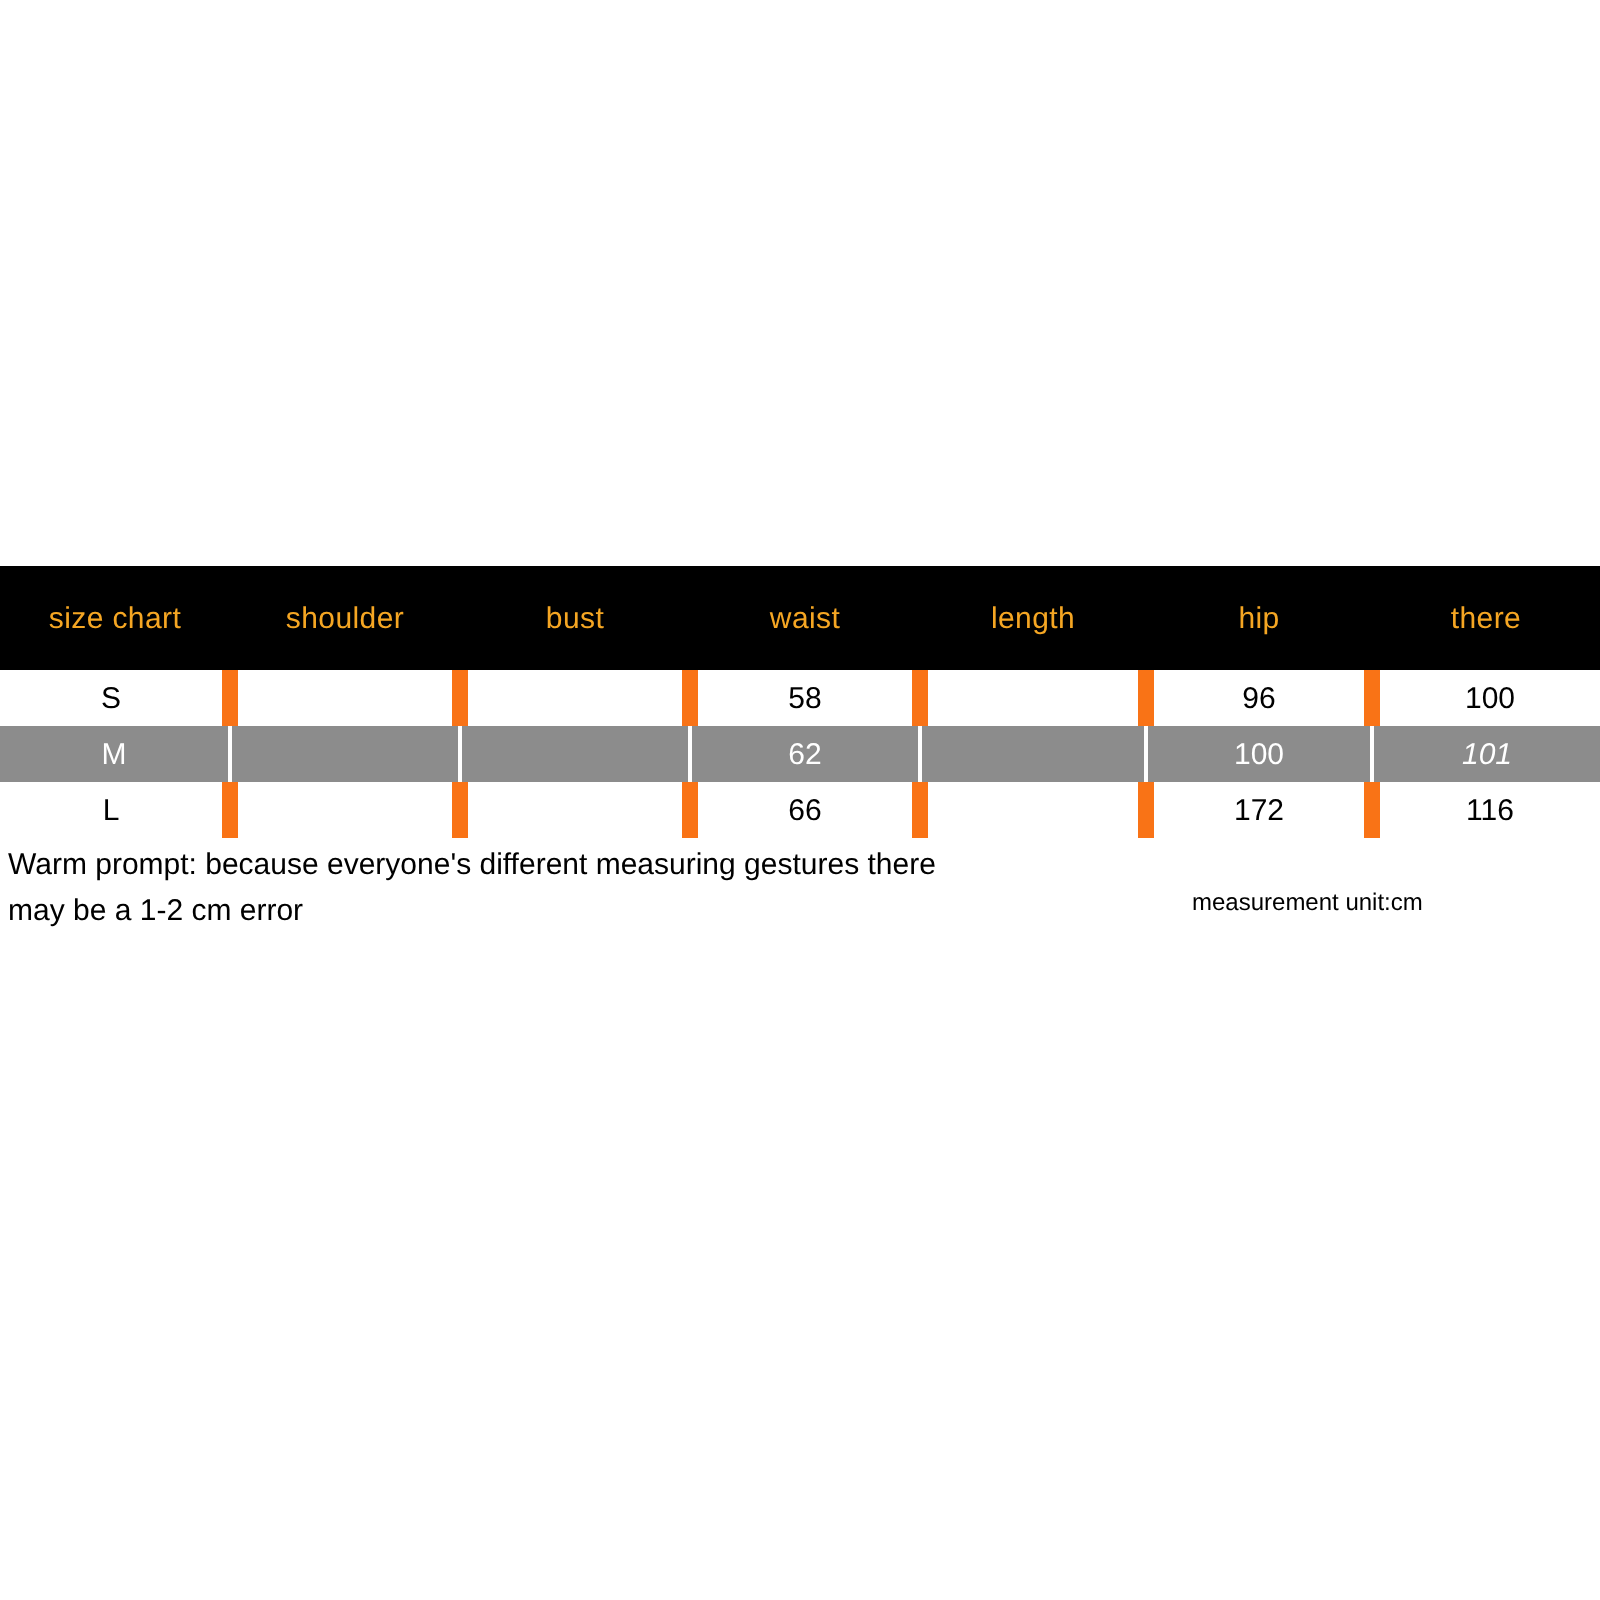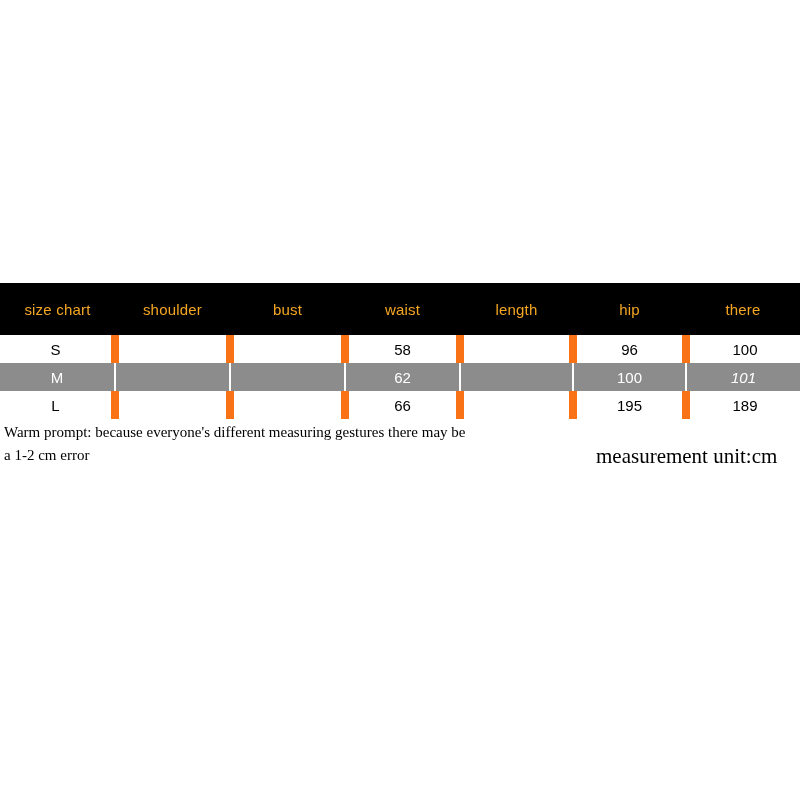--- a/index.html
+++ b/index.html
@@ -82,39 +82,38 @@
   }
   tr.row-light td:first-child { border-left: none; }
   tr.row-light td:last-child { border-right: none; }
 
   .footer-note {
     position: relative;
     width: 800px;
     height: 58px;
     background: #ffffff;
     margin-top: 2px;
-    font-family: Liberation Serif, serif;
   }
 
   .warm-prompt {
     position: absolute;
     left: 4px;
     top: 0px;
     width: 470px;
     font-size: 15px;
     line-height: 23px;
     color: #000000;
     text-align: left;
   }
 
   .unit-note {
     position: absolute;
     left: 596px;
     top: 23px;
-    font-size: 21px;
+    font-size: 12px;
     color: #000000;
     white-space: nowrap;
   }
 </style>
 </head>
 <body>
 
 <div class="page">
 
   <div class="chart-wrap">
@@ -148,22 +147,22 @@
           <td></td>
           <td>100</td>
           <td>101</td>
         </tr>
         <tr class="data-row row-light">
           <td>L</td>
           <td></td>
           <td></td>
           <td>66</td>
           <td></td>
-          <td>195</td>
-          <td>189</td>
+          <td>172</td>
+          <td>116</td>
         </tr>
       </tbody>
     </table>
 
     <div class="footer-note">
       <div class="warm-prompt">Warm prompt: because everyone's different measuring gestures there may be a 1-2 cm error</div>
       <div class="unit-note">measurement unit:cm</div>
     </div>
   </div>
 

